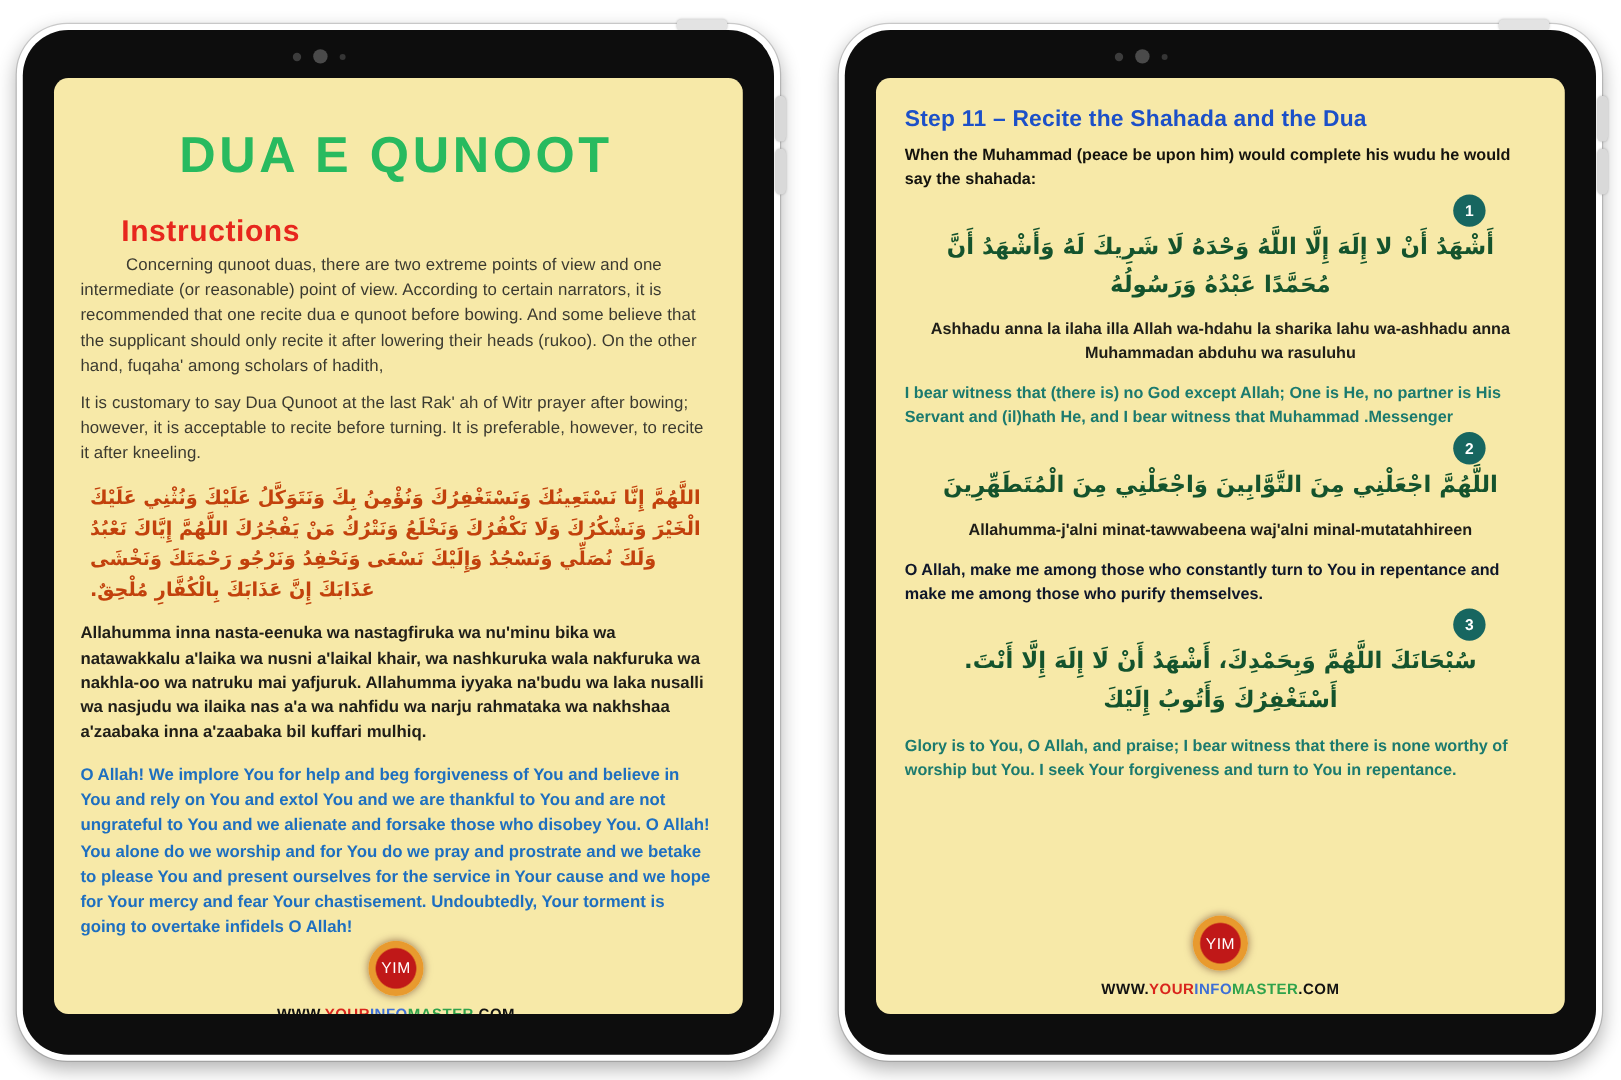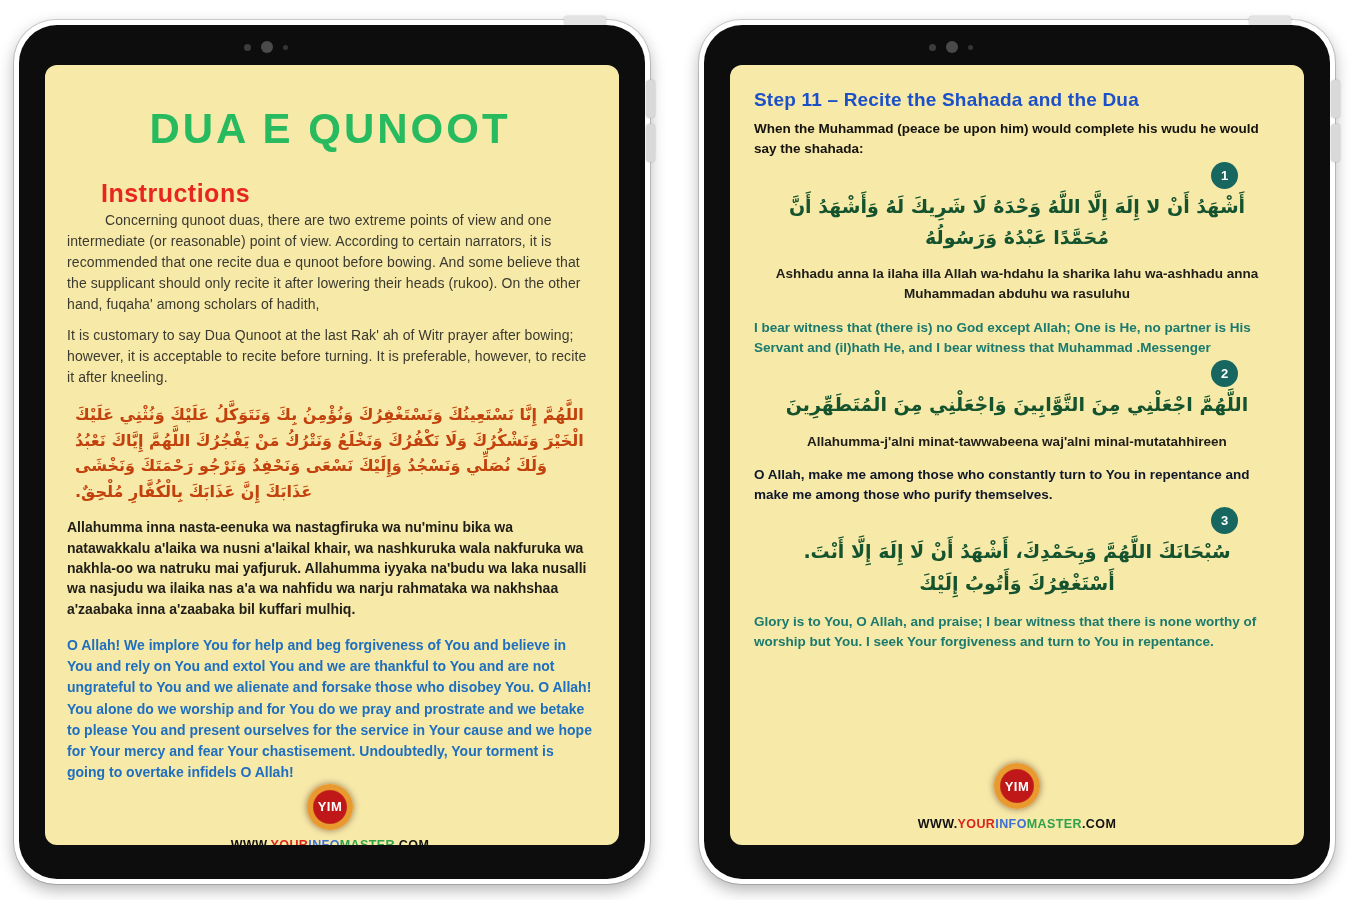--- a/index.html
+++ b/index.html
@@ -147,21 +147,21 @@
     padding-bottom: 2px;
   }
   .logo {
     width: 46px; height: 46px; border-radius: 50%;
     background: radial-gradient(circle,
       #c01818 0%, #c01818 50%,
       #e89a2e 54%, #e89a2e 76%,
       #7a1208 80%, #7a1208 100%);
     box-shadow: 0 0 7px rgba(70,15,0,0.55);
     display: flex; align-items: center; justify-content: center;
-    color: #ffffff; font-size: 13px; font-weight: bold;
+    color: #ffffff; font-size: 13px; font-weight: normal;
     letter-spacing: 0.5px;
   }
   .site-url {
     margin-top: 8px;
     font-size: 12.5px; font-weight: bold;
     letter-spacing: 0.4px;
   }
 </style>
 </head>
 <body>

